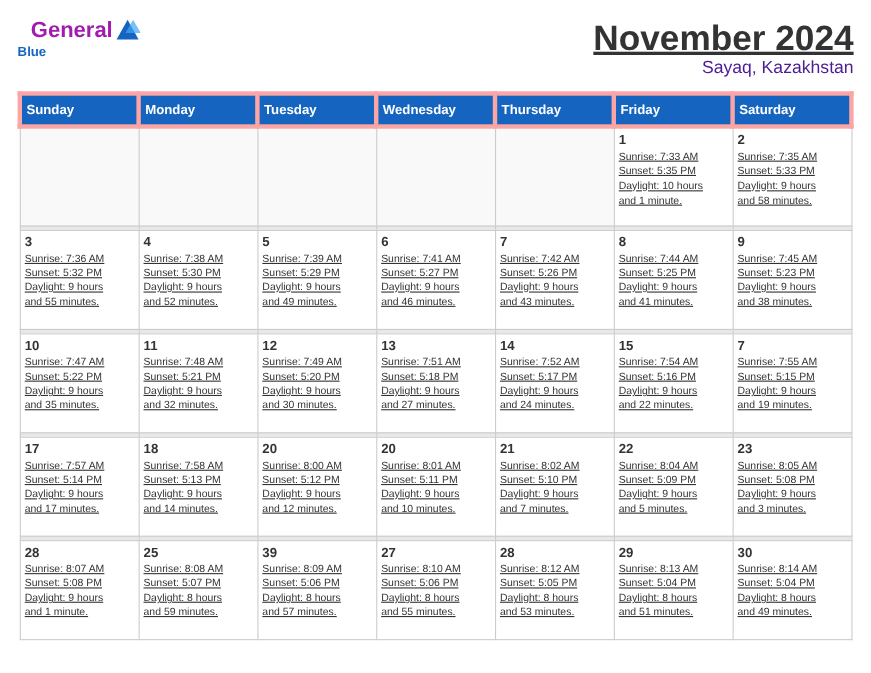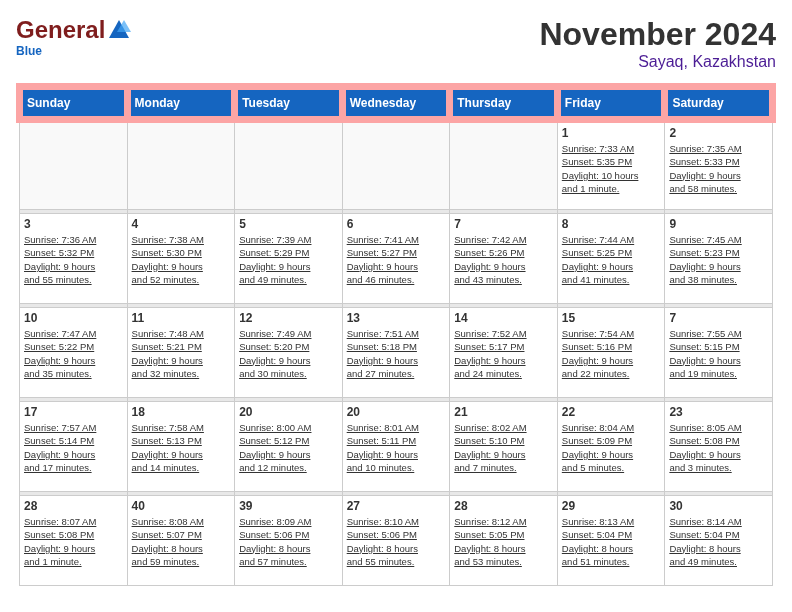--- a/index.html
+++ b/index.html
@@ -20,59 +20,61 @@
       display: flex;
       flex-direction: column;
       align-items: flex-start;
     }
     .logo-text {
       display: flex;
       align-items: center;
       gap: 0;
     }
     .logo-general {
-      font-size: 24px;
-      font-weight: bold;
-      color: #7f1d1d;
+      font-size: 20px;
+      font-weight: bold;
+      color: #a21caf;
+      margin-left: 12px;
     }
     .logo-blue {
       font-size: 12px;
       font-weight: bold;
       color: #1565c0;
     }
     .logo-icon {
       width: 24px;
       height: 24px;
       margin-left: 2px;
     }
     .title-block {
       text-align: right;
     }
     .month-title {
       font-size: 32px;
       font-weight: bold;
       color: #333;
+      text-decoration: underline;
     }
     .location-title {
       font-size: 16px;
       color: #4c1d95;
     }
     .calendar {
       width: 100%;
       border-collapse: collapse;
       table-layout: fixed;
     }
     .calendar th {
       background: #1565c0;
       color: #fff;
       font-size: 12px;
       font-weight: bold;
       padding: 6px 4px;
       text-align: left;
-      border: 7px solid #fca5a5;
+      border: 4px solid #fca5a5;
     }
     .calendar td {
       border: 1px solid #ccc;
       vertical-align: top;
       padding: 3px 4px;
       height: 90px;
       font-size: 10px;
       color: #333;
       background: #fff;
     }
@@ -272,21 +274,21 @@
         <td></td>
         <td></td>
         <td></td>
       </tr>
       <tr>
         <td>
           <span class="day-number">28</span>
           <div class="day-info">Sunrise: 8:07 AM<br>Sunset: 5:08 PM<br>Daylight: 9 hours<br>and 1 minute.</div>
         </td>
         <td>
-          <span class="day-number">40</span>
+          <span class="day-number">25</span>
           <div class="day-info">Sunrise: 8:08 AM<br>Sunset: 5:07 PM<br>Daylight: 8 hours<br>and 59 minutes.</div>
         </td>
         <td>
           <span class="day-number">39</span>
           <div class="day-info">Sunrise: 8:09 AM<br>Sunset: 5:06 PM<br>Daylight: 8 hours<br>and 57 minutes.</div>
         </td>
         <td>
           <span class="day-number">27</span>
           <div class="day-info">Sunrise: 8:10 AM<br>Sunset: 5:06 PM<br>Daylight: 8 hours<br>and 55 minutes.</div>
         </td>

